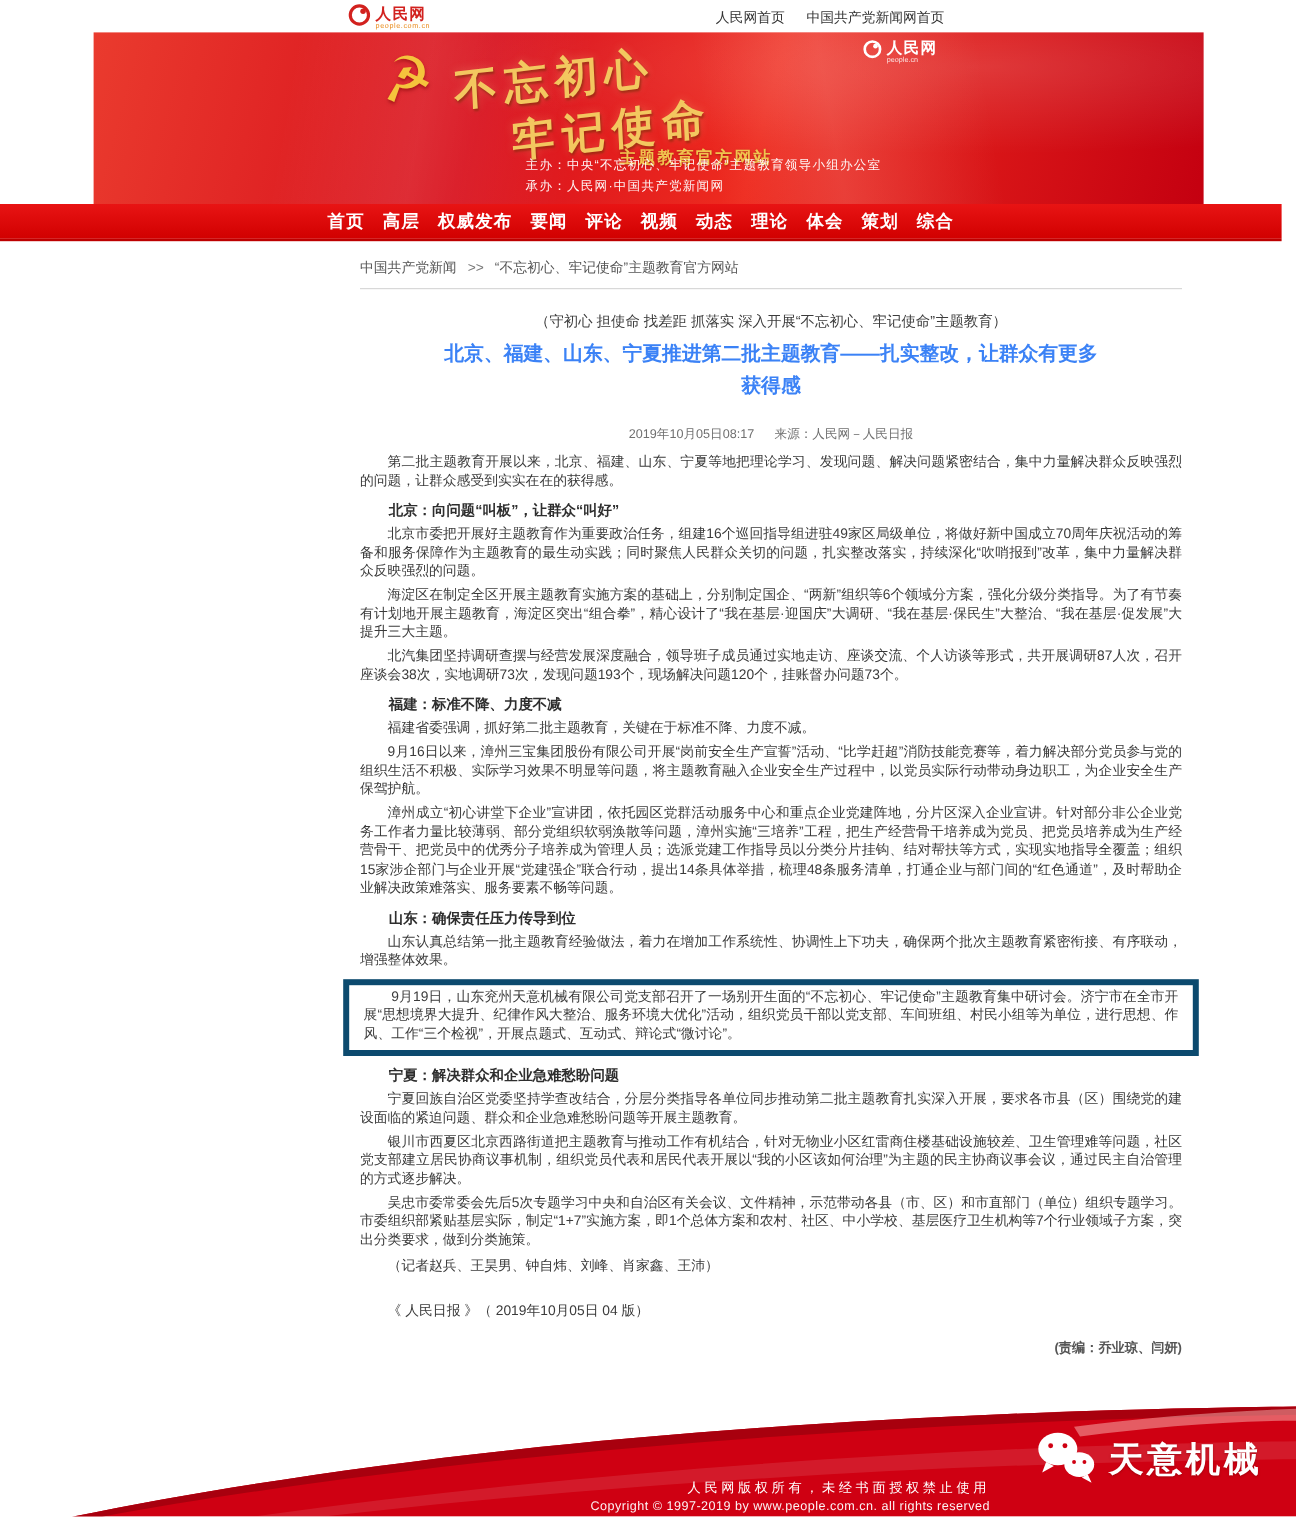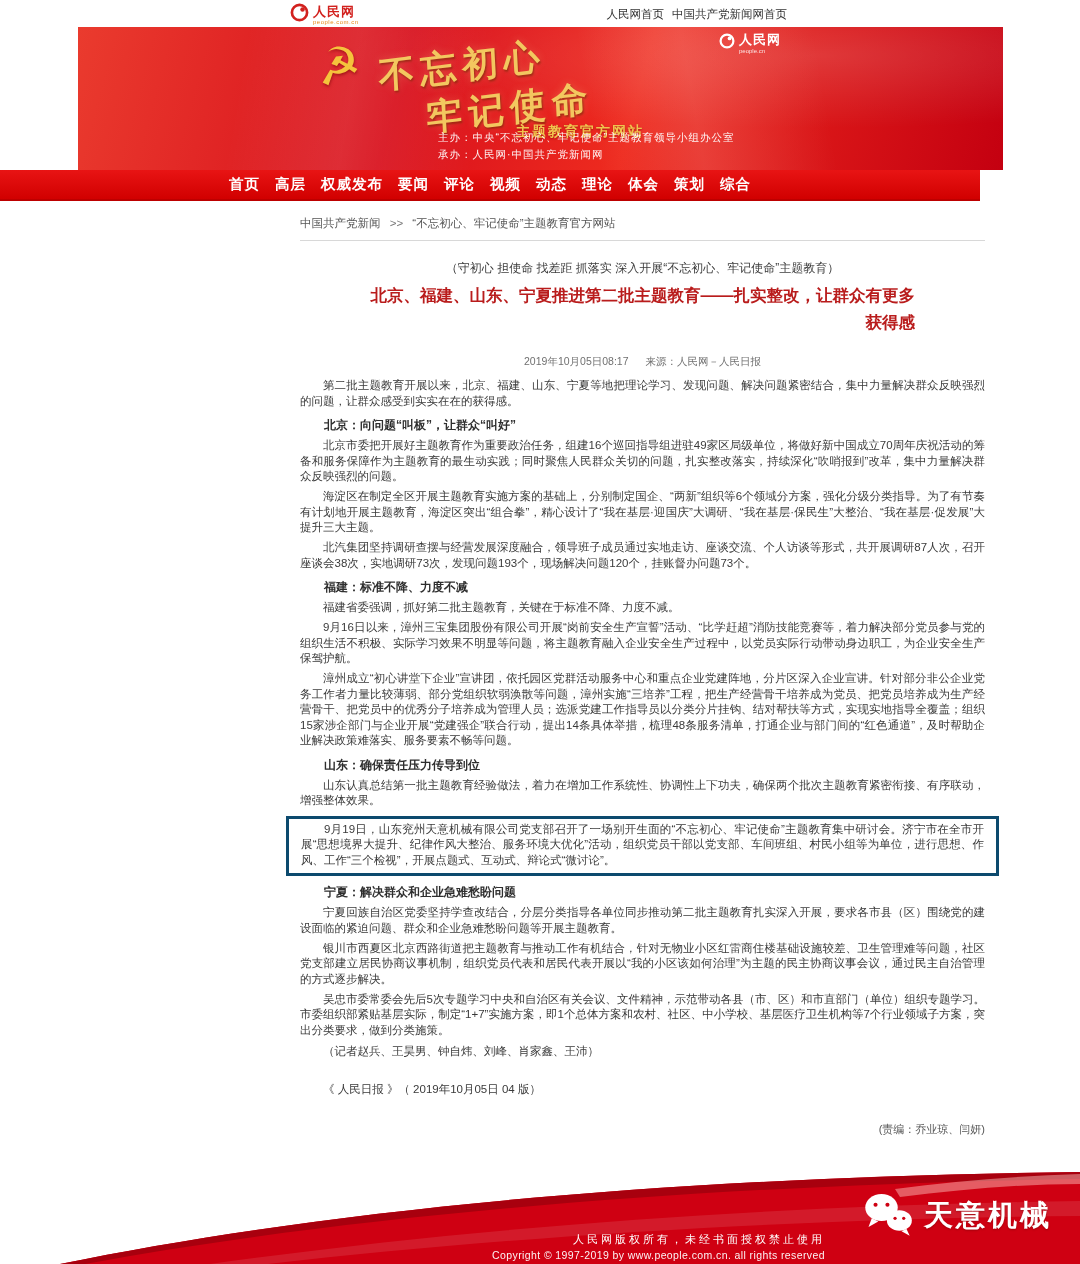--- a/index.html
+++ b/index.html
@@ -6,21 +6,21 @@
   html,body { background:#ffffff; }
   body { font-family:"Liberation Sans","DejaVu Sans",sans-serif; }
   .page { position:relative; width:1080px; height:1264px; margin:0 auto; background:#fff; overflow:hidden; }
 
   
   .topbar { position:relative; height:27px; background:#fff; }
   .site-logo { position:absolute; left:290px; top:3px; display:flex; align-items:center; gap:4px; }
   .site-logo .logo-txt { display:flex; flex-direction:column; line-height:1; }
   .site-logo .logo-cn { color:#d2211e; font-weight:bold; font-size:13px; letter-spacing:1px; }
   .site-logo .logo-en { color:#e88a1a; font-size:6px; margin-top:1px; letter-spacing:.5px; }
-  .top-links { position:absolute; right:293px; top:7px; display:flex; gap:8px; }
+  .top-links { position:absolute; right:293px; top:7px; display:flex; gap:18px; }
   .top-links a { font-size:11.5px; color:#333; text-decoration:none; }
 
   
   .banner { position:absolute; left:78px; top:27px; width:925px; height:143px; overflow:hidden;
     background:
       radial-gradient(ellipse at 80% 20%, rgba(255,255,255,.14), transparent 45%),
       linear-gradient(105deg,#ea3b2e 0%,#d8101c 35%,#ee2b1f 60%,#c40010 100%);
   }
   .banner::before { content:""; position:absolute; inset:0;
     background:
@@ -36,42 +36,42 @@
   .banner-sub { position:absolute; left:438px; top:96px; color:#f0c34e; font-size:14px; font-weight:bold; letter-spacing:2px;
     text-shadow:0 1px 2px rgba(110,0,0,.5); }
   .host-line, .org-line { position:absolute; left:360px; color:rgba(255,255,255,.95); font-size:10.5px; letter-spacing:1px; }
   .host-line { top:104px; } .org-line { top:121px; }
   .banner-logo { position:absolute; left:641px; top:6px; display:flex; align-items:flex-start; gap:4px; }
   .banner-logo .blogo-txt { display:flex; flex-direction:column; line-height:1; }
   .banner-logo .blogo-cn { color:#fff; font-weight:bold; font-size:13px; letter-spacing:1px; }
   .banner-logo .blogo-en { color:rgba(255,255,255,.85); font-size:6px; margin-top:2px; }
 
   
-  .mainnav { position:absolute; left:0; top:170px; width:980px; height:31px;
+  .mainnav { position:absolute; left:0; top:170px; width:1068px; height:31px;
     background:linear-gradient(#e81414,#d10000); border-bottom:2px solid #bd0000; }
   .nav-items { height:100%; display:flex; justify-content:center; align-items:center; gap:15px; }
   .nav-items a { color:#fff; font-size:14.5px; font-weight:bold; text-decoration:none; letter-spacing:1px; }
 
   
   .content { position:absolute; left:300px; top:203px; width:685px; }
   .breadcrumb { padding:13px 0 9px; border-bottom:1px solid #d8d8d8; font-size:11.5px; color:#555; }
   .breadcrumb a { color:#555; text-decoration:none; }
   .breadcrumb .sep { margin:0 6px; color:#777; }
   .head-wrap { text-align:center; }
   .kicker { margin:19px 0 4px; font-size:12px; color:#3c3c3c; }
-  .title { font-size:16.5px; font-weight:bold; color:#b91c1c; line-height:1.65; max-width:545px; margin:5px auto;text-align:right; }
+  .title { font-size:16.5px; font-weight:bold; color:#3b82f6; line-height:1.65; max-width:545px; margin:5px auto; }
   .meta { margin:19px 0 9px; font-size:10.5px; color:#707070; }
   .meta .src { margin-left:14px; }
   .article-body { font-size:11.5px; color:#3a3a3a; line-height:15.5px; text-align:justify; }
   .article-body p { text-indent:2em; margin:4.5px 0; }
   .article-body p.subhead { font-weight:bold; color:#2e2e2e; font-size:12px; margin:9px 0 4px; }
-  .article-body p.highlight { border:3px solid #0c4a6e; margin:7px -14px; padding:3px 12px 5px; text-indent:2em; }
+  .article-body p.highlight { border:5px solid #0c4a6e; margin:7px -14px; padding:3px 12px 5px; text-indent:2em; }
   .article-body p.byline { margin-top:6px; }
   .article-body p.source { margin-top:22px; }
-  .editor-note { margin-top:25px; text-align:right; font-size:11px; color:#555; }
+  .editor-note { margin-top:15px; text-align:right; font-size:11px; color:#555;font-weight:bold; }
 
   
   .footer { position:absolute; left:0; bottom:0; width:1080px; height:105px; background:#fff; }
   .footer-wave { position:absolute; inset:0; width:100%; height:100%; display:block; }
   .copyright { position:absolute; left:265px; bottom:3px; width:560px; text-align:right; color:#ffffff; }
   .copyright .c1 { font-size:11px; letter-spacing:3px; }
   .copyright .c2 { font-size:10.5px; margin-top:2px; opacity:.95; letter-spacing:.4px; }
   .watermark { position:absolute; right:28px; top:32px; display:flex; align-items:center; gap:10px; }
   .watermark .wm-name { color:#fff; font-size:29px; font-weight:bold; letter-spacing:3px;
     text-shadow:0 1px 2px rgba(90,0,0,.4); }

